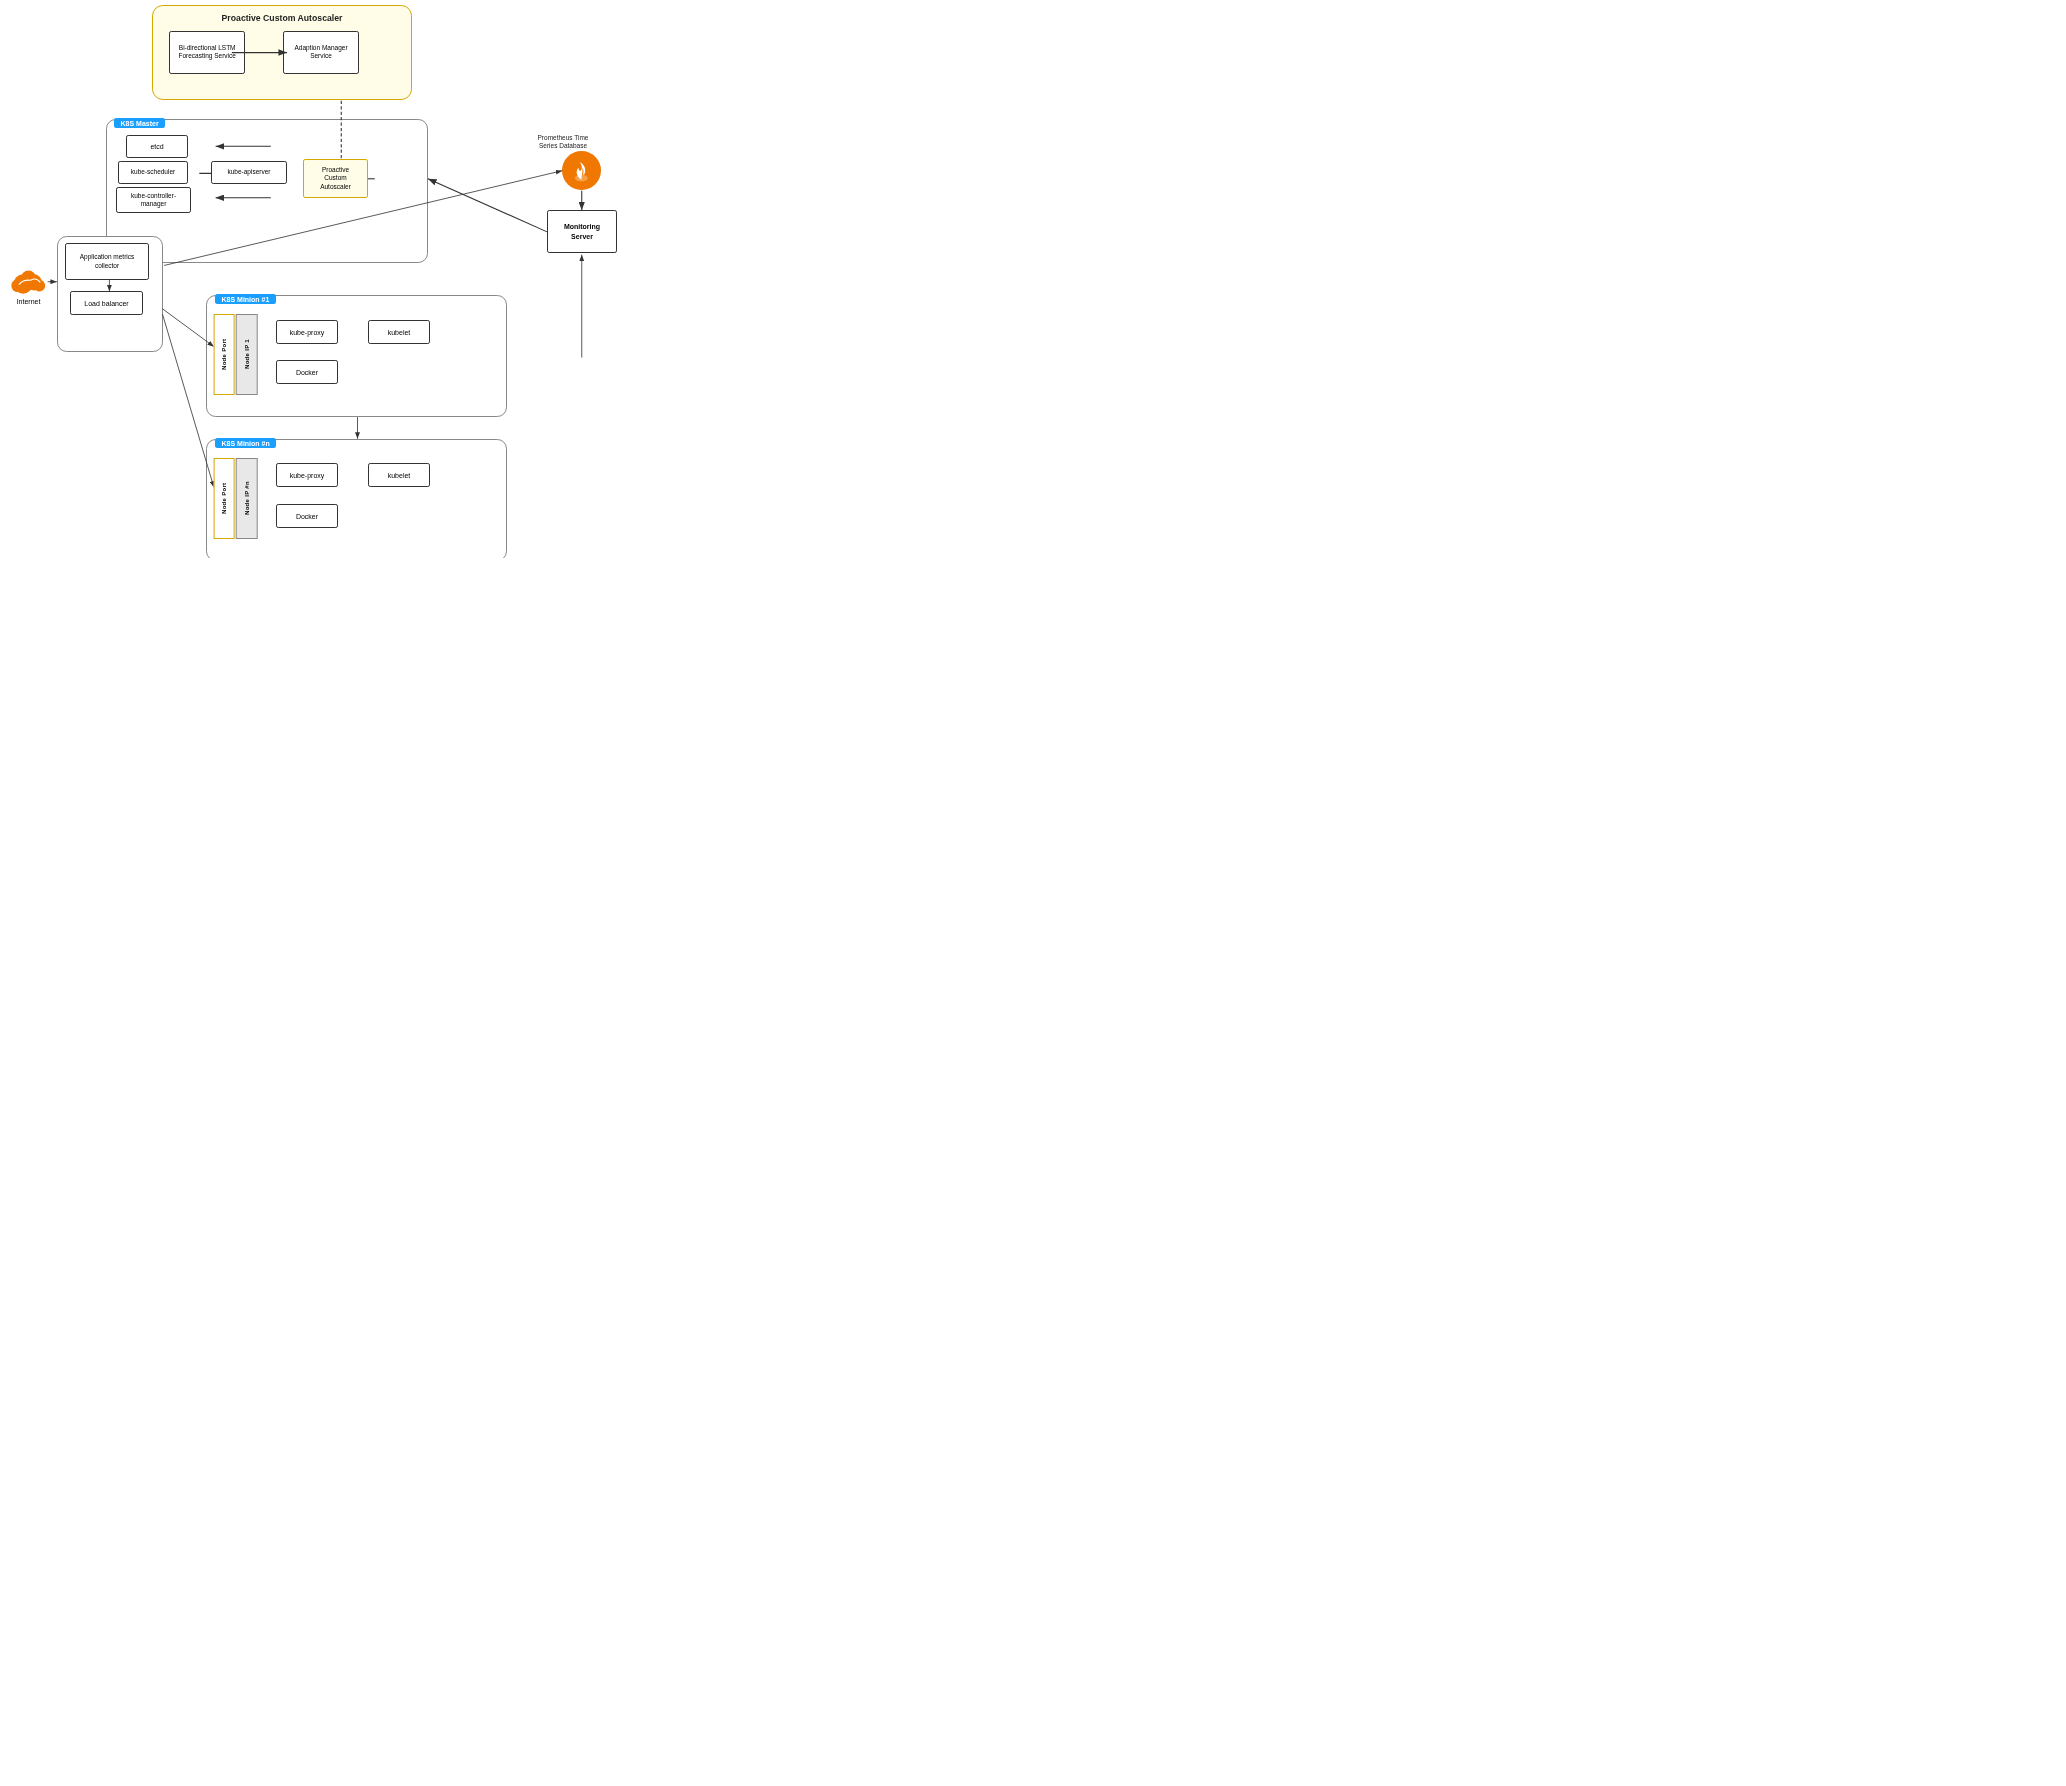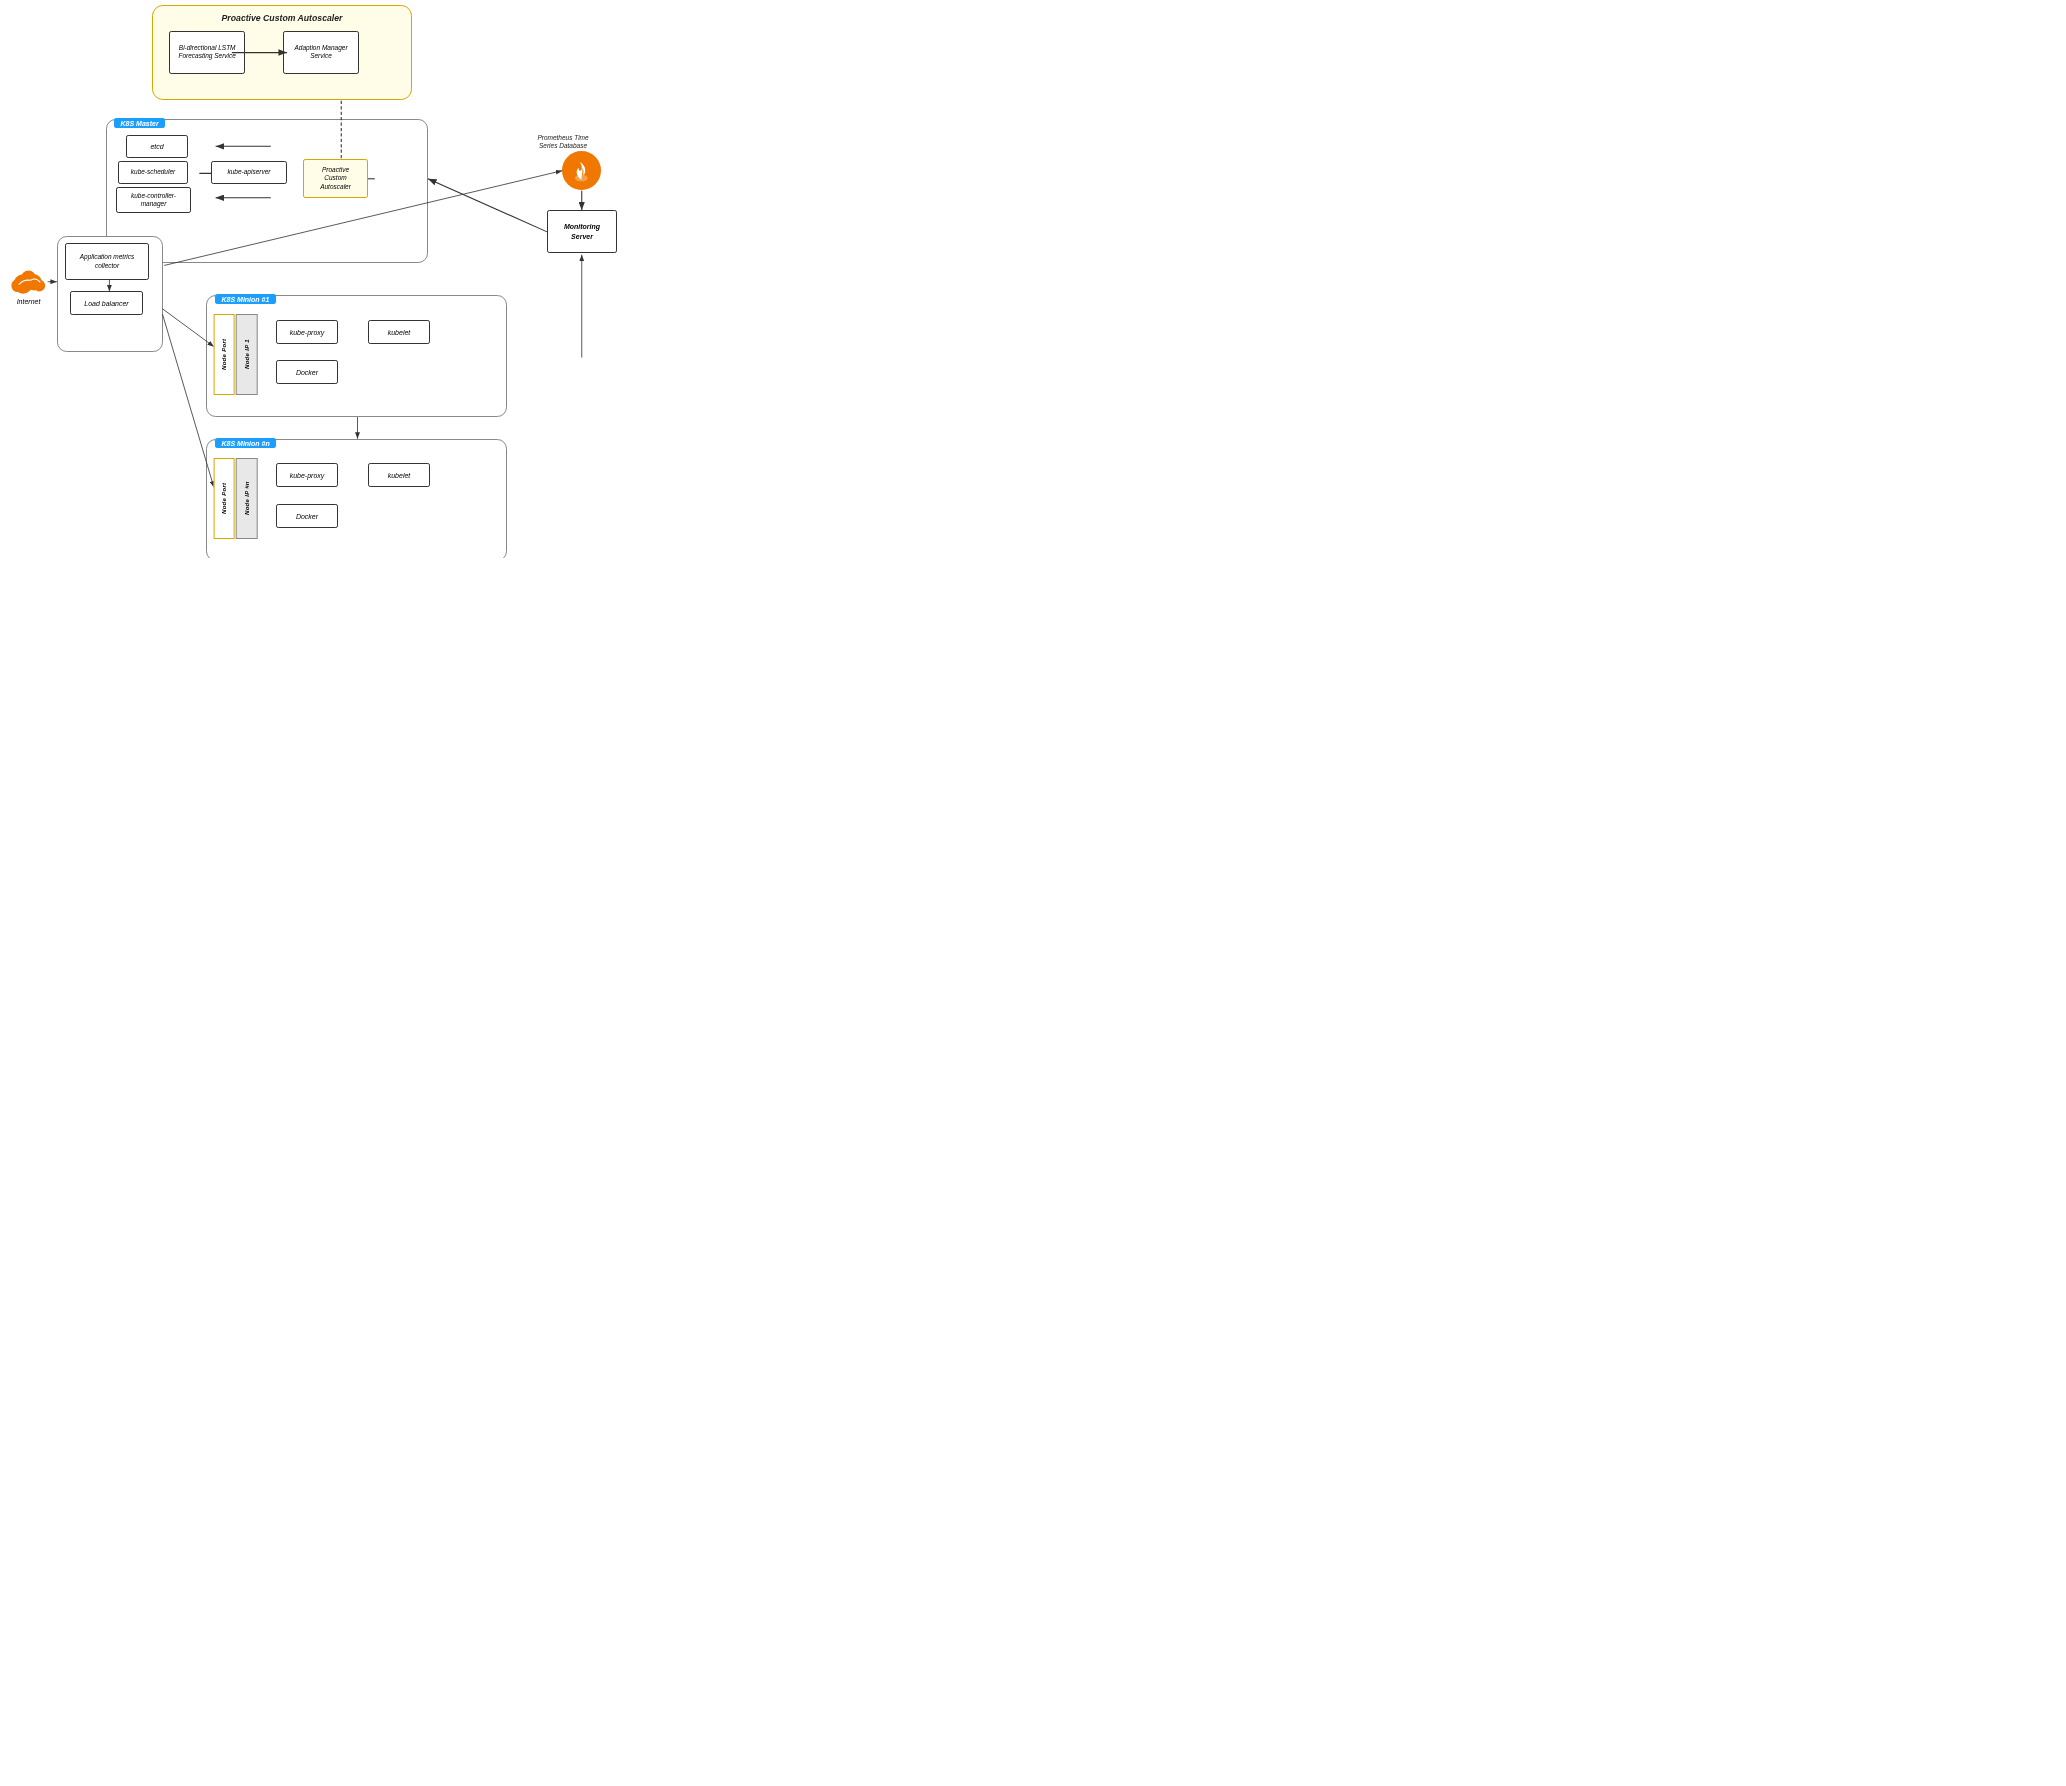--- a/index.html
+++ b/index.html
@@ -8,21 +8,20 @@
       font-family: Arial, sans-serif;
       width: 650px;
       min-height: 542px;
       position: relative;
       overflow: hidden;
     }
     .diagram-container {
       position: relative;
       width: 650px;
       height: 558px;
-      font-style: italic;
     }
 
     
     .box {
       position: absolute;
       border: 1.1px solid #333;
       background: #fff;
       display: flex;
       align-items: center;
       justify-content: center;

